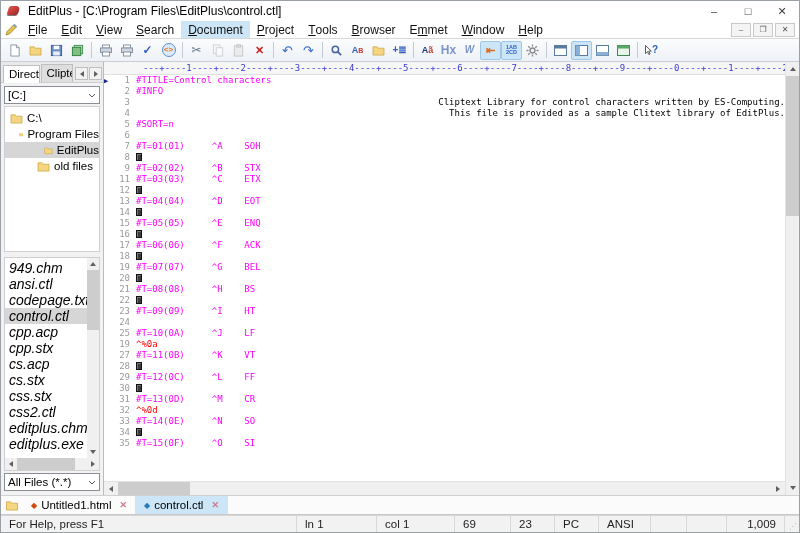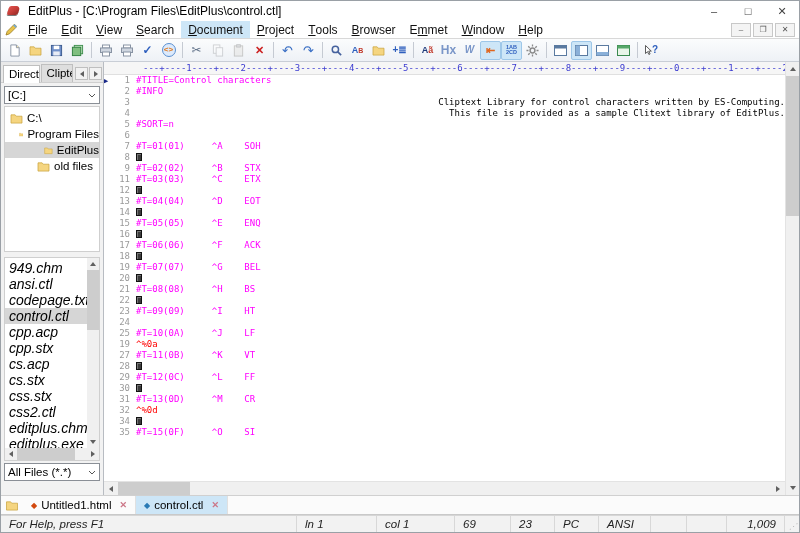--- a/index.html
+++ b/index.html
@@ -77,21 +77,21 @@
   .hscroll { height:12px; flex:0 0 auto; background:#f0f0f0; display:flex; }
   .sb-btn { flex:0 0 12px; display:flex; align-items:center; justify-content:center; }
   .sb-thumb-v { background:#cdcdcd; width:100%; }
   .sb-thumb-h { background:#cdcdcd; height:100%; }
   .sb-track { flex:1 1 auto; }
   .arr { width:0; height:0; }
   .arr.up    { border-left:3px solid transparent; border-right:3px solid transparent; border-bottom:4px solid #606060; }
   .arr.down  { border-left:3px solid transparent; border-right:3px solid transparent; border-top:4px solid #606060; }
   .arr.left  { border-top:3px solid transparent; border-bottom:3px solid transparent; border-right:4px solid #606060; }
   .arr.right { border-top:3px solid transparent; border-bottom:3px solid transparent; border-left:4px solid #606060; }
-  .filter-combo { margin:2px 3px 14px; }
+  .filter-combo { margin:2px 3px 4px; }
 
   
   .editor { flex:1 1 auto; display:flex; min-width:0; background:#fff; }
   .ed-left { flex:1 1 auto; display:flex; flex-direction:column; min-width:0; }
   .ruler { height:13px; flex:0 0 auto; background:#f6f6f6; border-bottom:1px solid #e0e0e0;
            font-family:"DejaVu Sans Mono", monospace; font-size:9px; line-height:12px;
            white-space:pre; overflow:hidden; display:flex; align-items:center; }
   .ruler-pad { width:38px; flex:0 0 auto; }
   .ruler-block { display:inline-block; width:5px; height:9px; background:#1f2f9b; margin-right:1px; }
   .ruler-text { color:#3b3bd0; }
@@ -118,21 +118,21 @@
   .tabbar-folder { width:22px; display:flex; align-items:center; justify-content:center; }
   .dtab { display:flex; align-items:center; padding:0 8px; border-right:1px solid #e0e0e0; }
   .dtab.active { background:#cde6f7; }
   .dtab .dot { font-size:8px; margin-right:4px; }
   .dtab .x { margin-left:8px; color:#cc7788; font-size:9px; font-weight:bold; }
 
   
   .statusbar { height:17px; flex:0 0 auto; background:#f2f2f2; border-top:1px solid #d6d6d6;
                display:flex; align-items:stretch; font-size:11.5px; color:#222; }
   .st-cell { display:flex; align-items:center; padding:0 8px; border-right:1px solid #d8d8d8;
-             white-space:nowrap; overflow:hidden;font-style:italic; }
+             white-space:nowrap; overflow:hidden; }
   .st-help { flex:1 1 auto; }
   .st-grip { width:14px; border-right:none; display:flex; align-items:flex-end; justify-content:flex-end;
              color:#b0b0b0; font-size:8px; padding:0 2px 1px 0; }
 
   svg { display:block; }
 </style>
 </head>
 <body>
 
 <div class="win">
@@ -517,20 +517,21 @@
             <div class="code-line"><span class="lmargin"></span><span class="lnum">23</span><span class="ltext c-directive">#T=09(09)     ^I    HT</span></div>
             <div class="code-line"><span class="lmargin"></span><span class="lnum">24</span><span class="ltext c-text"></span></div>
             <div class="code-line"><span class="lmargin"></span><span class="lnum">25</span><span class="ltext c-directive">#T=10(0A)     ^J    LF</span></div>
             <div class="code-line"><span class="lmargin"></span><span class="lnum">19</span><span class="ltext c-escape">^%0a</span></div>
             <div class="code-line"><span class="lmargin"></span><span class="lnum">27</span><span class="ltext c-directive">#T=11(0B)     ^K    VT</span></div>
             <div class="code-line"><span class="lmargin"></span><span class="lnum">28</span><span class="ltext"><span class="ctl-box"></span></span></div>
             <div class="code-line"><span class="lmargin"></span><span class="lnum">29</span><span class="ltext c-directive">#T=12(0C)     ^L    FF</span></div>
             <div class="code-line"><span class="lmargin"></span><span class="lnum">30</span><span class="ltext"><span class="ctl-box"></span></span></div>
             <div class="code-line"><span class="lmargin"></span><span class="lnum">31</span><span class="ltext c-directive">#T=13(0D)     ^M    CR</span></div>
             <div class="code-line"><span class="lmargin"></span><span class="lnum">32</span><span class="ltext c-escape">^%0d</span></div>
+            <div class="code-line"><span class="lmargin"></span><span class="lnum">33</span><span class="ltext c-directive">#T=14(0E)     ^N    SO</span></div>
             <div class="code-line"><span class="lmargin"></span><span class="lnum">34</span><span class="ltext"><span class="ctl-box"></span></span></div>
             <div class="code-line"><span class="lmargin"></span><span class="lnum">35</span><span class="ltext c-directive">#T=15(0F)     ^O    SI</span></div>
           </div>
         <div class="ed-hscroll">
           <div class="sb-btn">
               <span class="arr left"></span>
             </div>
           <div class="sb-thumb-h" style="width:72px;"></div>
           <div class="sb-track"></div>
           <div class="sb-btn">

